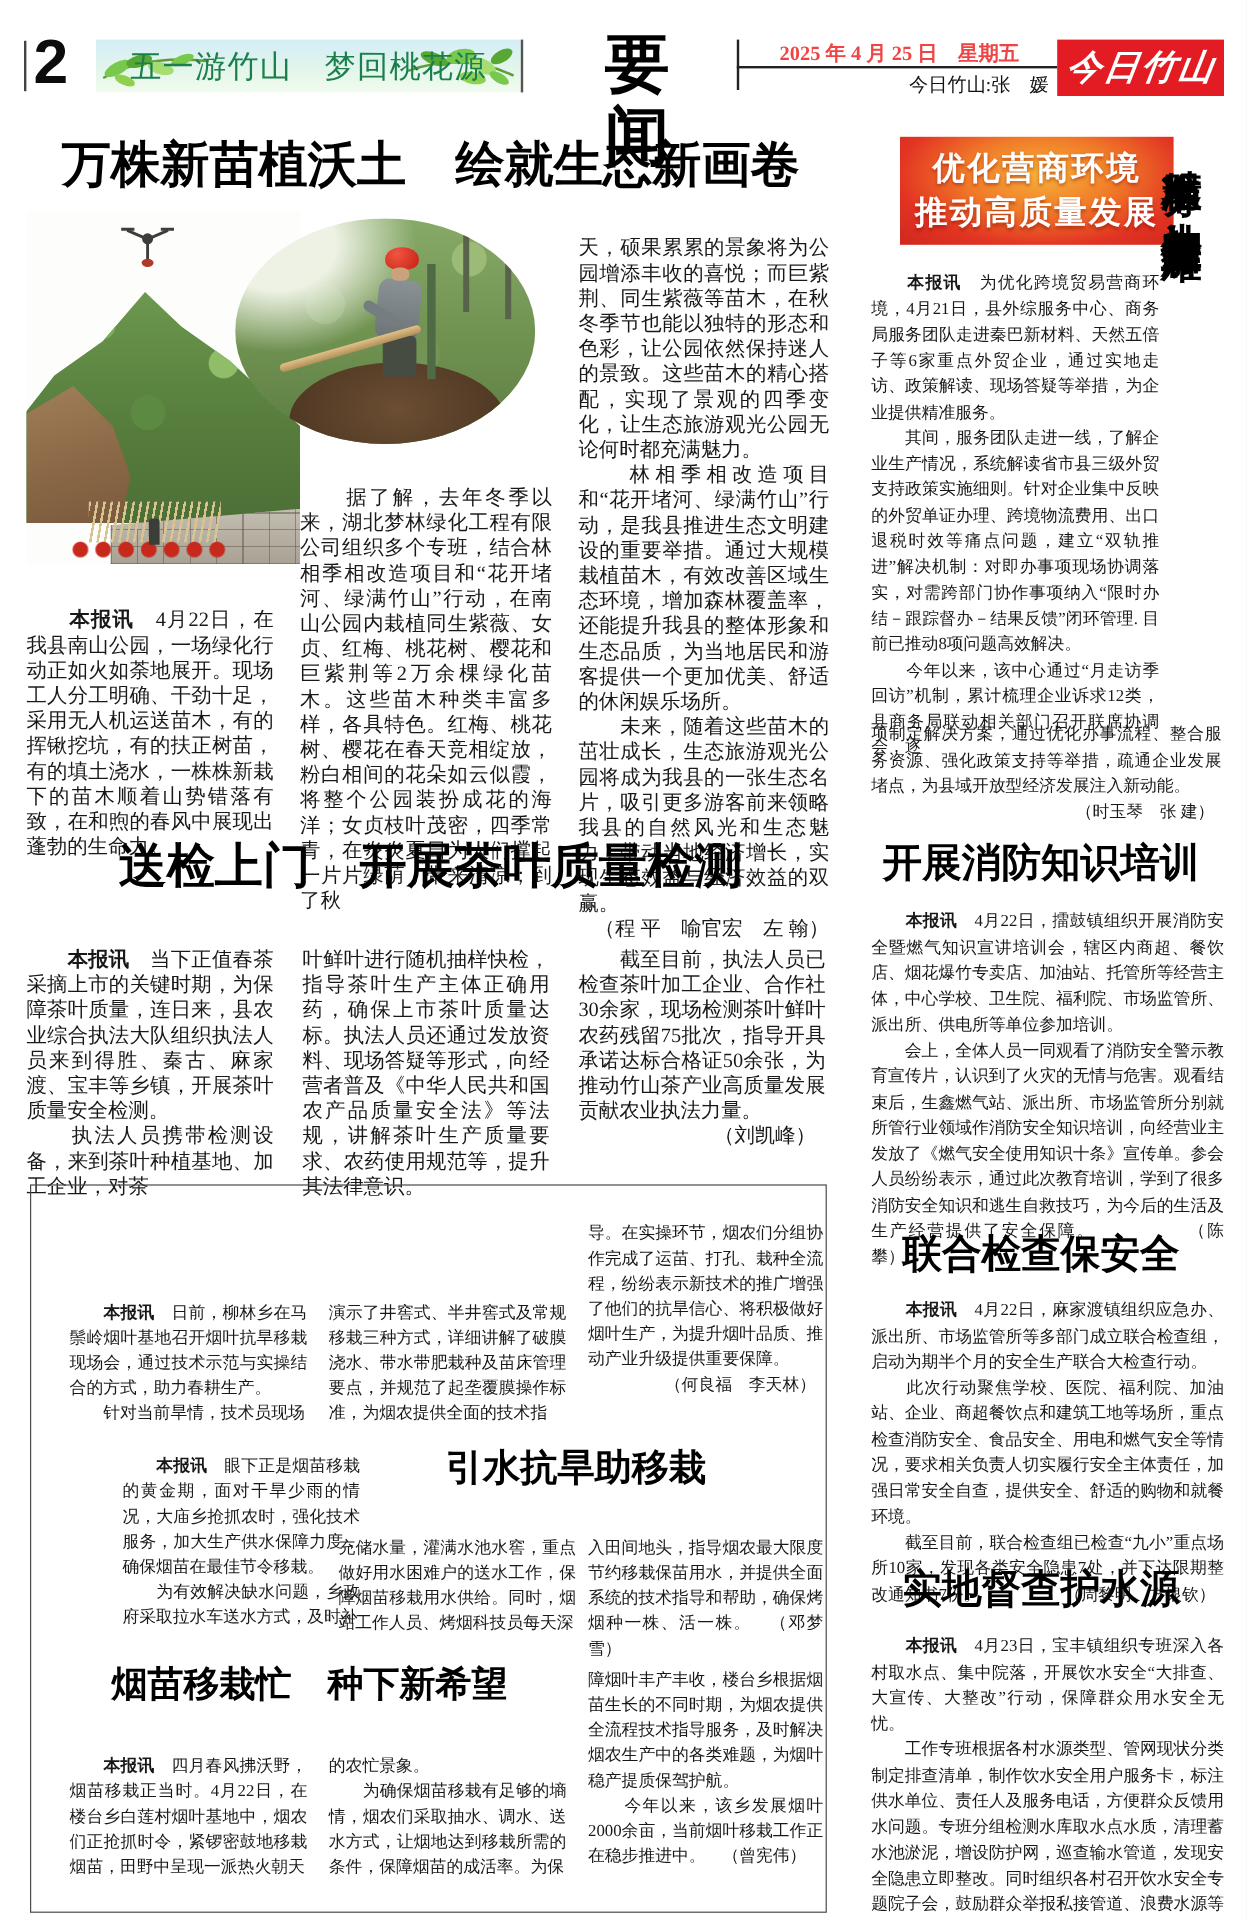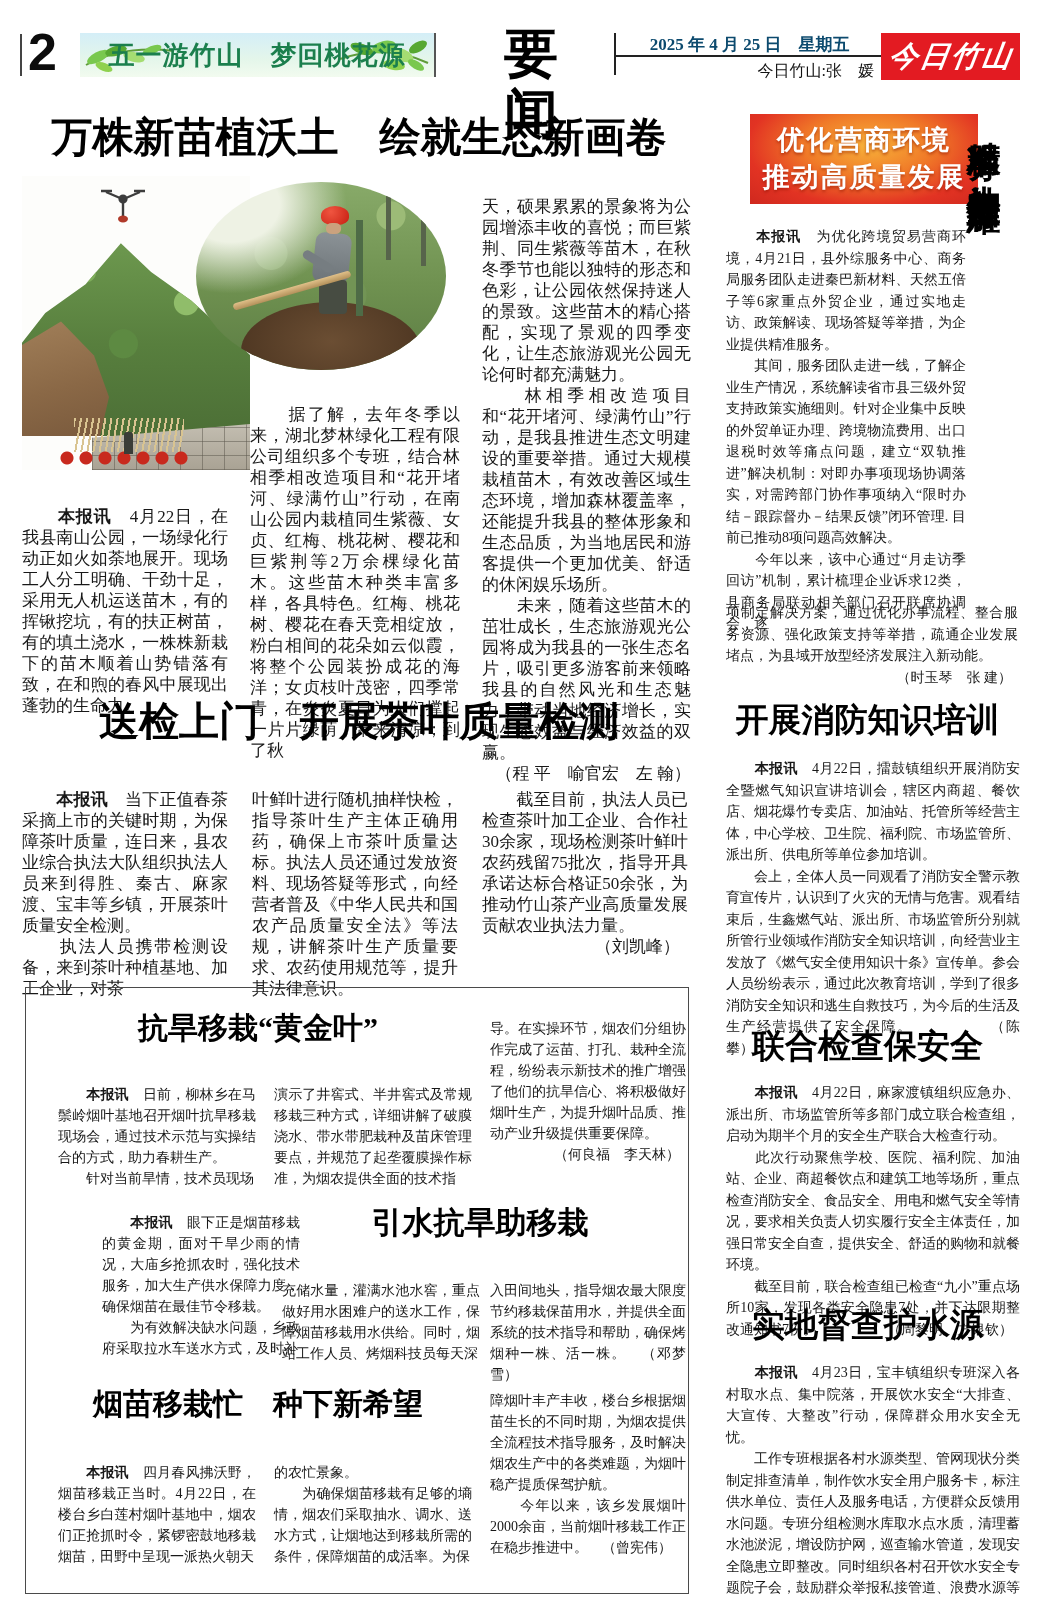--- a/index.html
+++ b/index.html
@@ -7,30 +7,30 @@
         font-family:"Liberation Serif","DejaVu Serif",serif;color:#161616;overflow:hidden;}
   .abs{position:absolute;}
   
   .pagenum{left:28px;top:26px;font-family:"Liberation Sans","DejaVu Sans",sans-serif;
            font-size:52px;font-weight:900;line-height:52px;color:#0c0c0c;}
   .edge-tick{left:20px;top:34px;width:2px;height:42px;background:#444;}
   .banner{left:80px;top:33px;width:354px;height:44px;
           background:linear-gradient(180deg,#d4eef7 0%,#e4f6ea 60%,#f2fbef 100%);}
   .banner-text{position:absolute;left:0;right:0;top:6px;text-align:center;
                font-family:"Liberation Sans","DejaVu Sans",sans-serif;
-               font-weight:bold;font-size:26px;line-height:32px;color:var(--banner_green,#1b7f4d);
+               font-weight:normal;font-size:26px;line-height:32px;color:var(--banner_green,#1b7f4d);
                letter-spacing:1px;z-index:2;}
   .banner-rule{left:434px;top:33px;width:2px;height:44px;background:#555;}
   .leaves{position:absolute;top:2px;width:96px;height:40px;z-index:1;}
   .leaves.l{left:2px;} .leaves.r{right:2px;}
   .section-title{left:448px;top:24px;width:172px;text-align:center;font-size:54px;line-height:60px;
                  font-weight:900;letter-spacing:6px;color:#000;}
   .hdr-vline{left:614px;top:33px;width:2px;height:42px;background:#222;}
   .hdr-hline{left:614px;top:55px;width:267px;height:2px;background:#222;}
-  .hdr-date{left:622px;top:33px;width:255px;text-align:center;font-size:17px;font-weight:bold;color:#0c4a6e;}
+  .hdr-date{left:622px;top:33px;width:255px;text-align:center;font-size:17px;font-weight:bold;color:#ef4444;}
   .hdr-editor{left:622px;top:61px;width:252px;text-align:right;font-size:16px;color:#111;}
   .masthead{left:881px;top:33px;width:139px;height:47px;background:var(--masthead_red,#e31b22);
             display:flex;align-items:center;justify-content:center;}
   .masthead span{color:#fff;font-size:29px;font-weight:bold;font-style:italic;
                  transform:skewX(-8deg);letter-spacing:2px;white-space:nowrap;}
   
   .headline{font-weight:900;color:#000;text-align:center;white-space:nowrap;}
   .hl-main{left:20px;top:108px;width:678px;font-size:41px;line-height:58px;}
   .hl-tea{left:20px;top:694px;width:678px;font-size:40px;line-height:56px;}
   .hl-right{left:715px;width:305px;font-size:33px;line-height:48px;}
@@ -205,21 +205,20 @@
   <p class="rbody" style="left:726px;top:1068px;width:294px;"><b class="lead">　　本报讯</b><span>　4月22日，麻家渡镇组织应急办、派出所、市场监管所等多部门成立联合检查组，启动为期半个月的安全生产联合大检查行动。
 　　此次行动聚焦学校、医院、福利院、加油站、企业、商超餐饮点和建筑工地等场所，重点检查消防安全、食品安全、用电和燃气安全等情况，要求相关负责人切实履行安全主体责任，加强日常安全自查，提供安全、舒适的购物和就餐环境。
 　　截至目前，联合检查组已检查“九小”重点场所10家，发现各类安全隐患7处，并下达限期整改通知书7份。　　　　　（周黎明　方银钦）</span></p>
 
   <div class="abs headline hl-right" style="top:1301px;">实地督查护水源</div>
   <p class="rbody" style="left:726px;top:1348px;width:294px;"><b class="lead">　　本报讯</b><span>　4月23日，宝丰镇组织专班深入各村取水点、集中院落，开展饮水安全“大排查、大宣传、大整改”行动，保障群众用水安全无忧。
 　　工作专班根据各村水源类型、管网现状分类制定排查清单，制作饮水安全用户服务卡，标注供水单位、责任人及服务电话，方便群众反馈用水问题。专班分组检测水库取水点水质，清理蓄水池淤泥，增设防护网，巡查输水管道，发现安全隐患立即整改。同时组织各村召开饮水安全专题院子会，鼓励群众举报私接管道、浪费水源等行为。</span></p>
 
   <div class="abs artbox">
 
-    <div class="bhl" style="left:30px;top:18px;width:404px;font-size:30px;line-height:44px;">抗旱移栽“黄金叶”</div>
     <p class="col" style="left:32px;top:82px;width:198px;"><b class="lead">　　本报讯</b><span>　日前，柳林乡在马鬃岭烟叶基地召开烟叶抗旱移栽现场会，通过技术示范与实操结合的方式，助力春耕生产。
 　　针对当前旱情，技术员现场</span></p>
     <p class="col" style="left:248px;top:82px;width:198px;">演示了井窖式、半井窖式及常规移栽三种方式，详细讲解了破膜浇水、带水带肥栽种及苗床管理要点，并规范了起垄覆膜操作标准，为烟农提供全面的技术指</p>
     <p class="col" style="left:464px;top:16px;width:196px;"><span>导。在实操环节，烟农们分组协作完成了运苗、打孔、栽种全流程，纷纷表示新技术的推广增强了他们的抗旱信心、将积极做好烟叶生产，为提升烟叶品质、推动产业升级提供重要保障。</span><span class="byline" style="padding-right:6px;">（何良福　李天林）</span></p>
 
     <p class="col" style="left:32px;top:210px;width:198px;margin-left:44px;"><b class="lead">　　本报讯</b><span>　眼下正是烟苗移栽的黄金期，面对干旱少雨的情况，大庙乡抢抓农时，强化技术服务，加大生产供水保障力度，确保烟苗在最佳节令移栽。
 　　为有效解决缺水问题，乡政府采取拉水车送水方式，及时补</span></p>
     <div class="bhl" style="left:248px;top:212px;width:412px;font-size:31px;line-height:46px;">引水抗旱助移栽</div>
     <p class="col" style="left:256px;top:278px;width:198px;">充储水量，灌满水池水窖，重点做好用水困难户的送水工作，保障烟苗移栽用水供给。同时，烟站工作人员、烤烟科技员每天深</p>
     <p class="col" style="left:464px;top:278px;width:196px;">入田间地头，指导烟农最大限度节约移栽保苗用水，并提供全面系统的技术指导和帮助，确保烤烟种一株、活一株。　（邓梦雪）</p>

